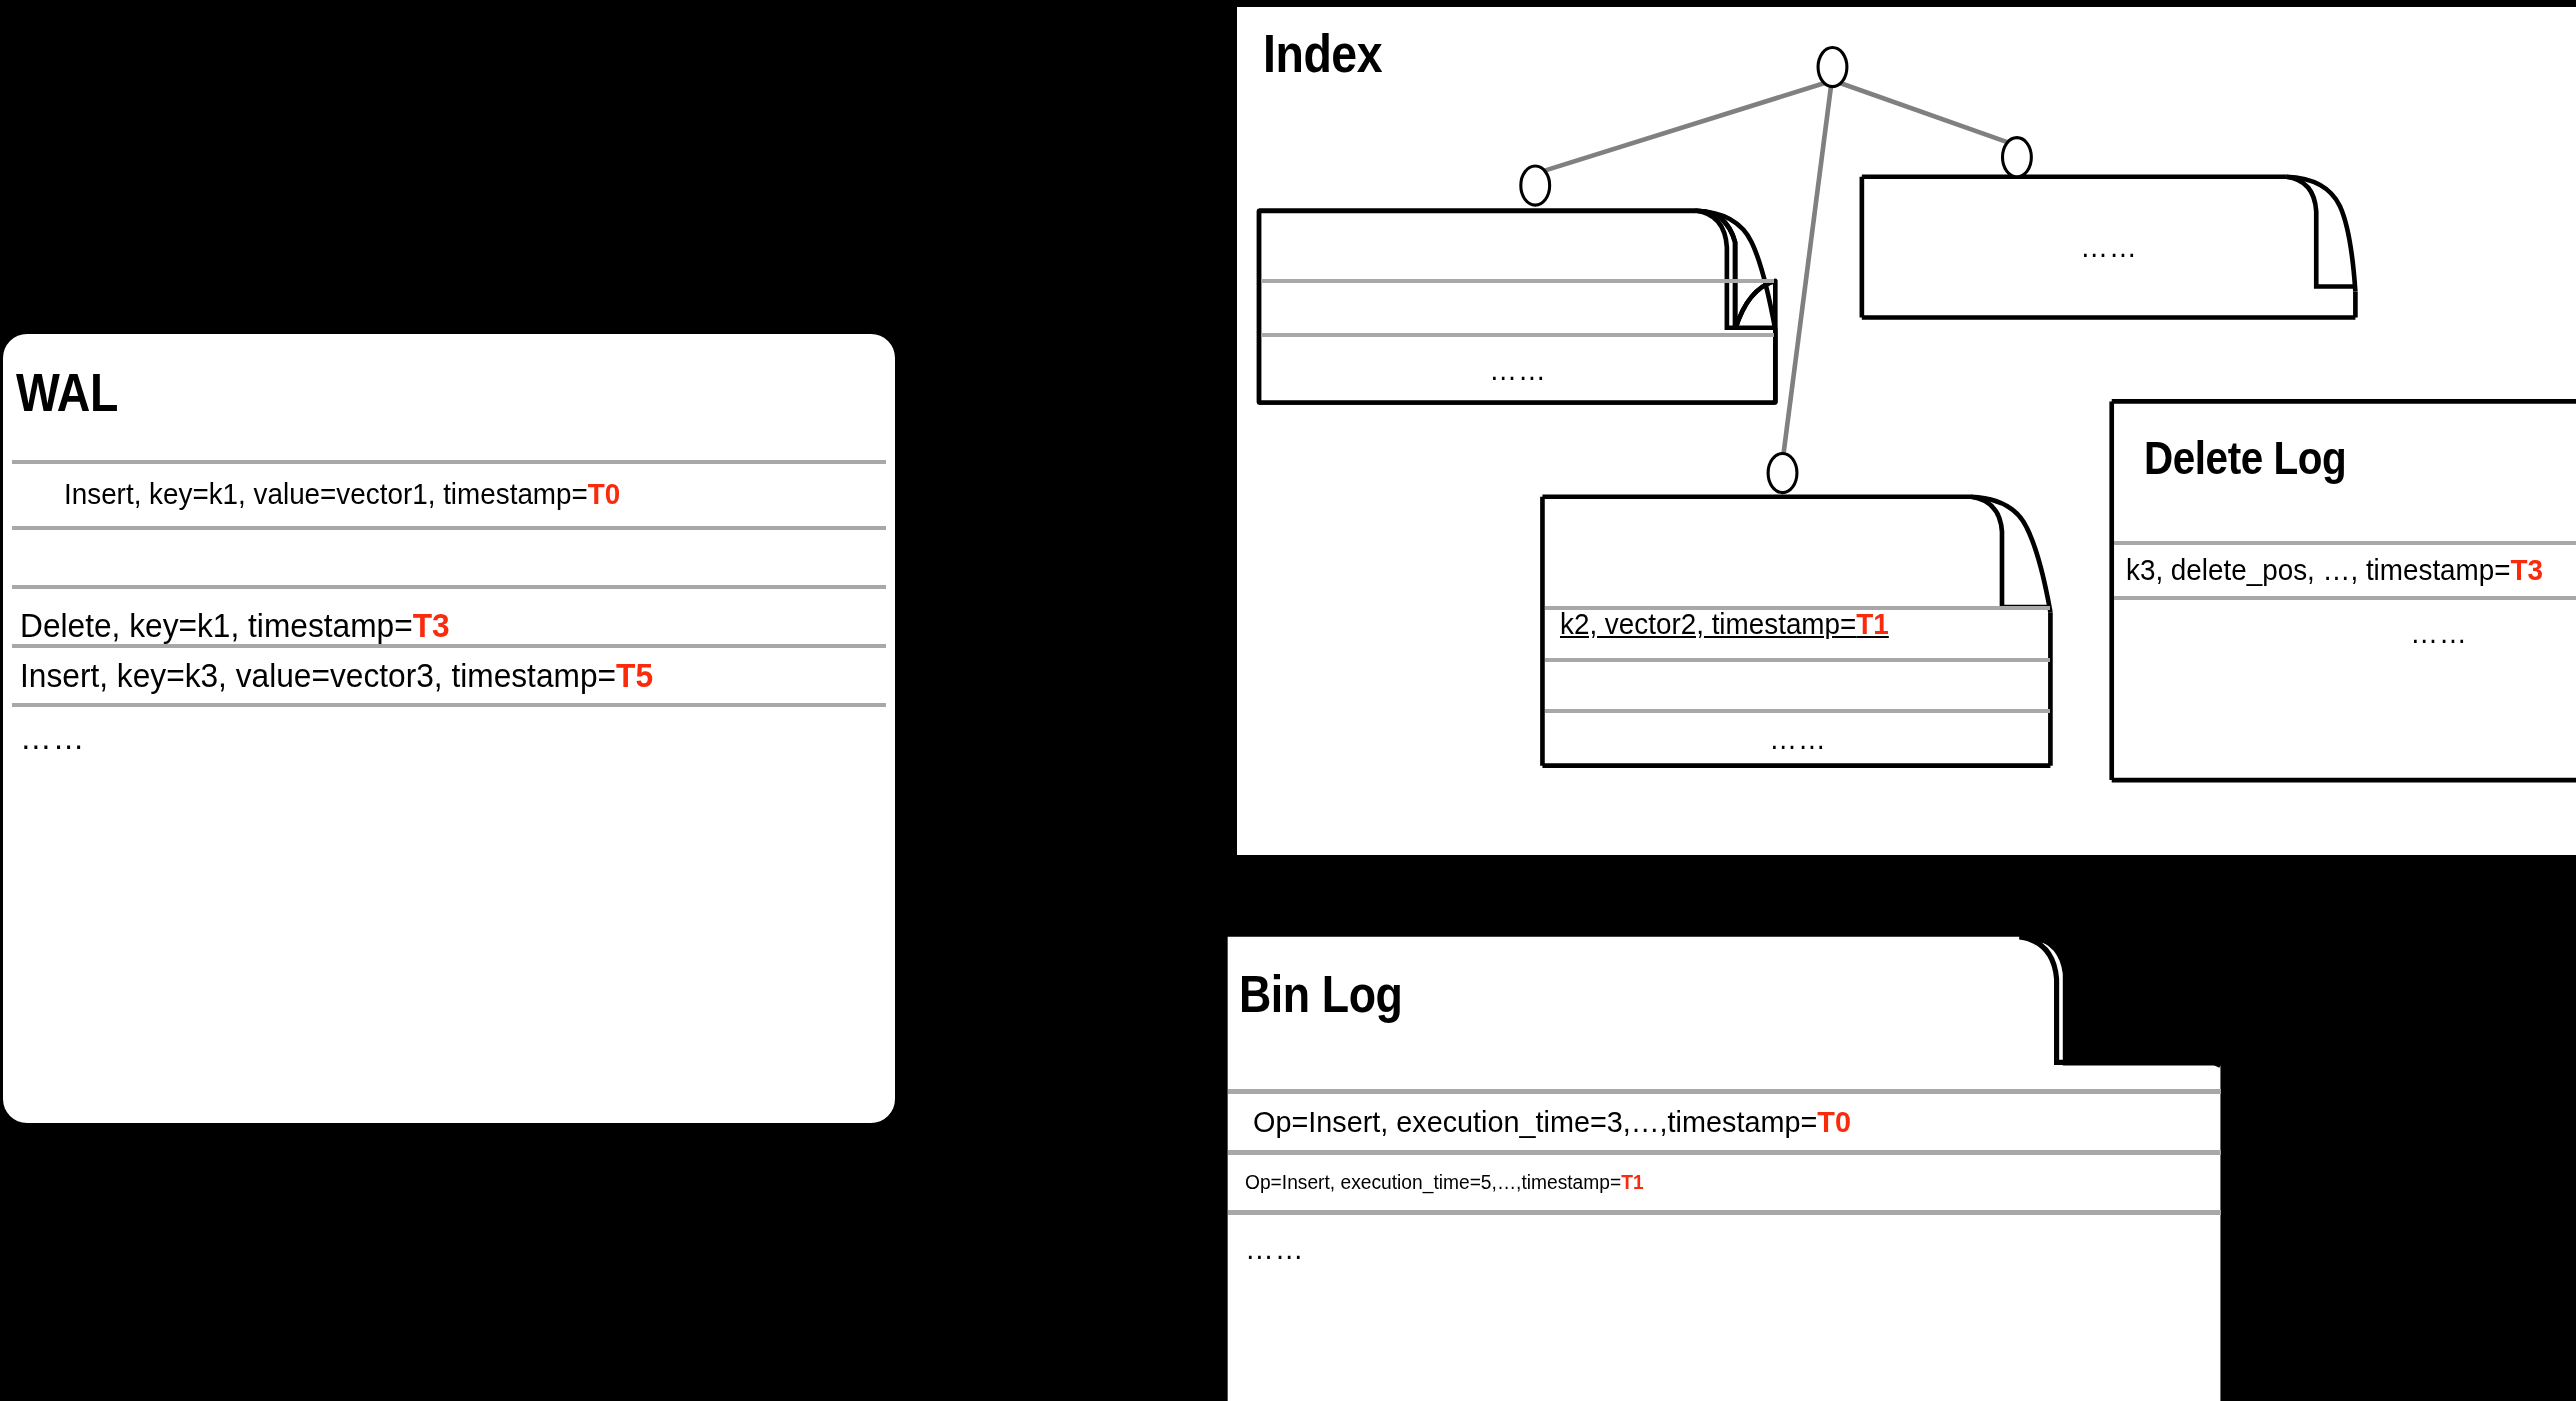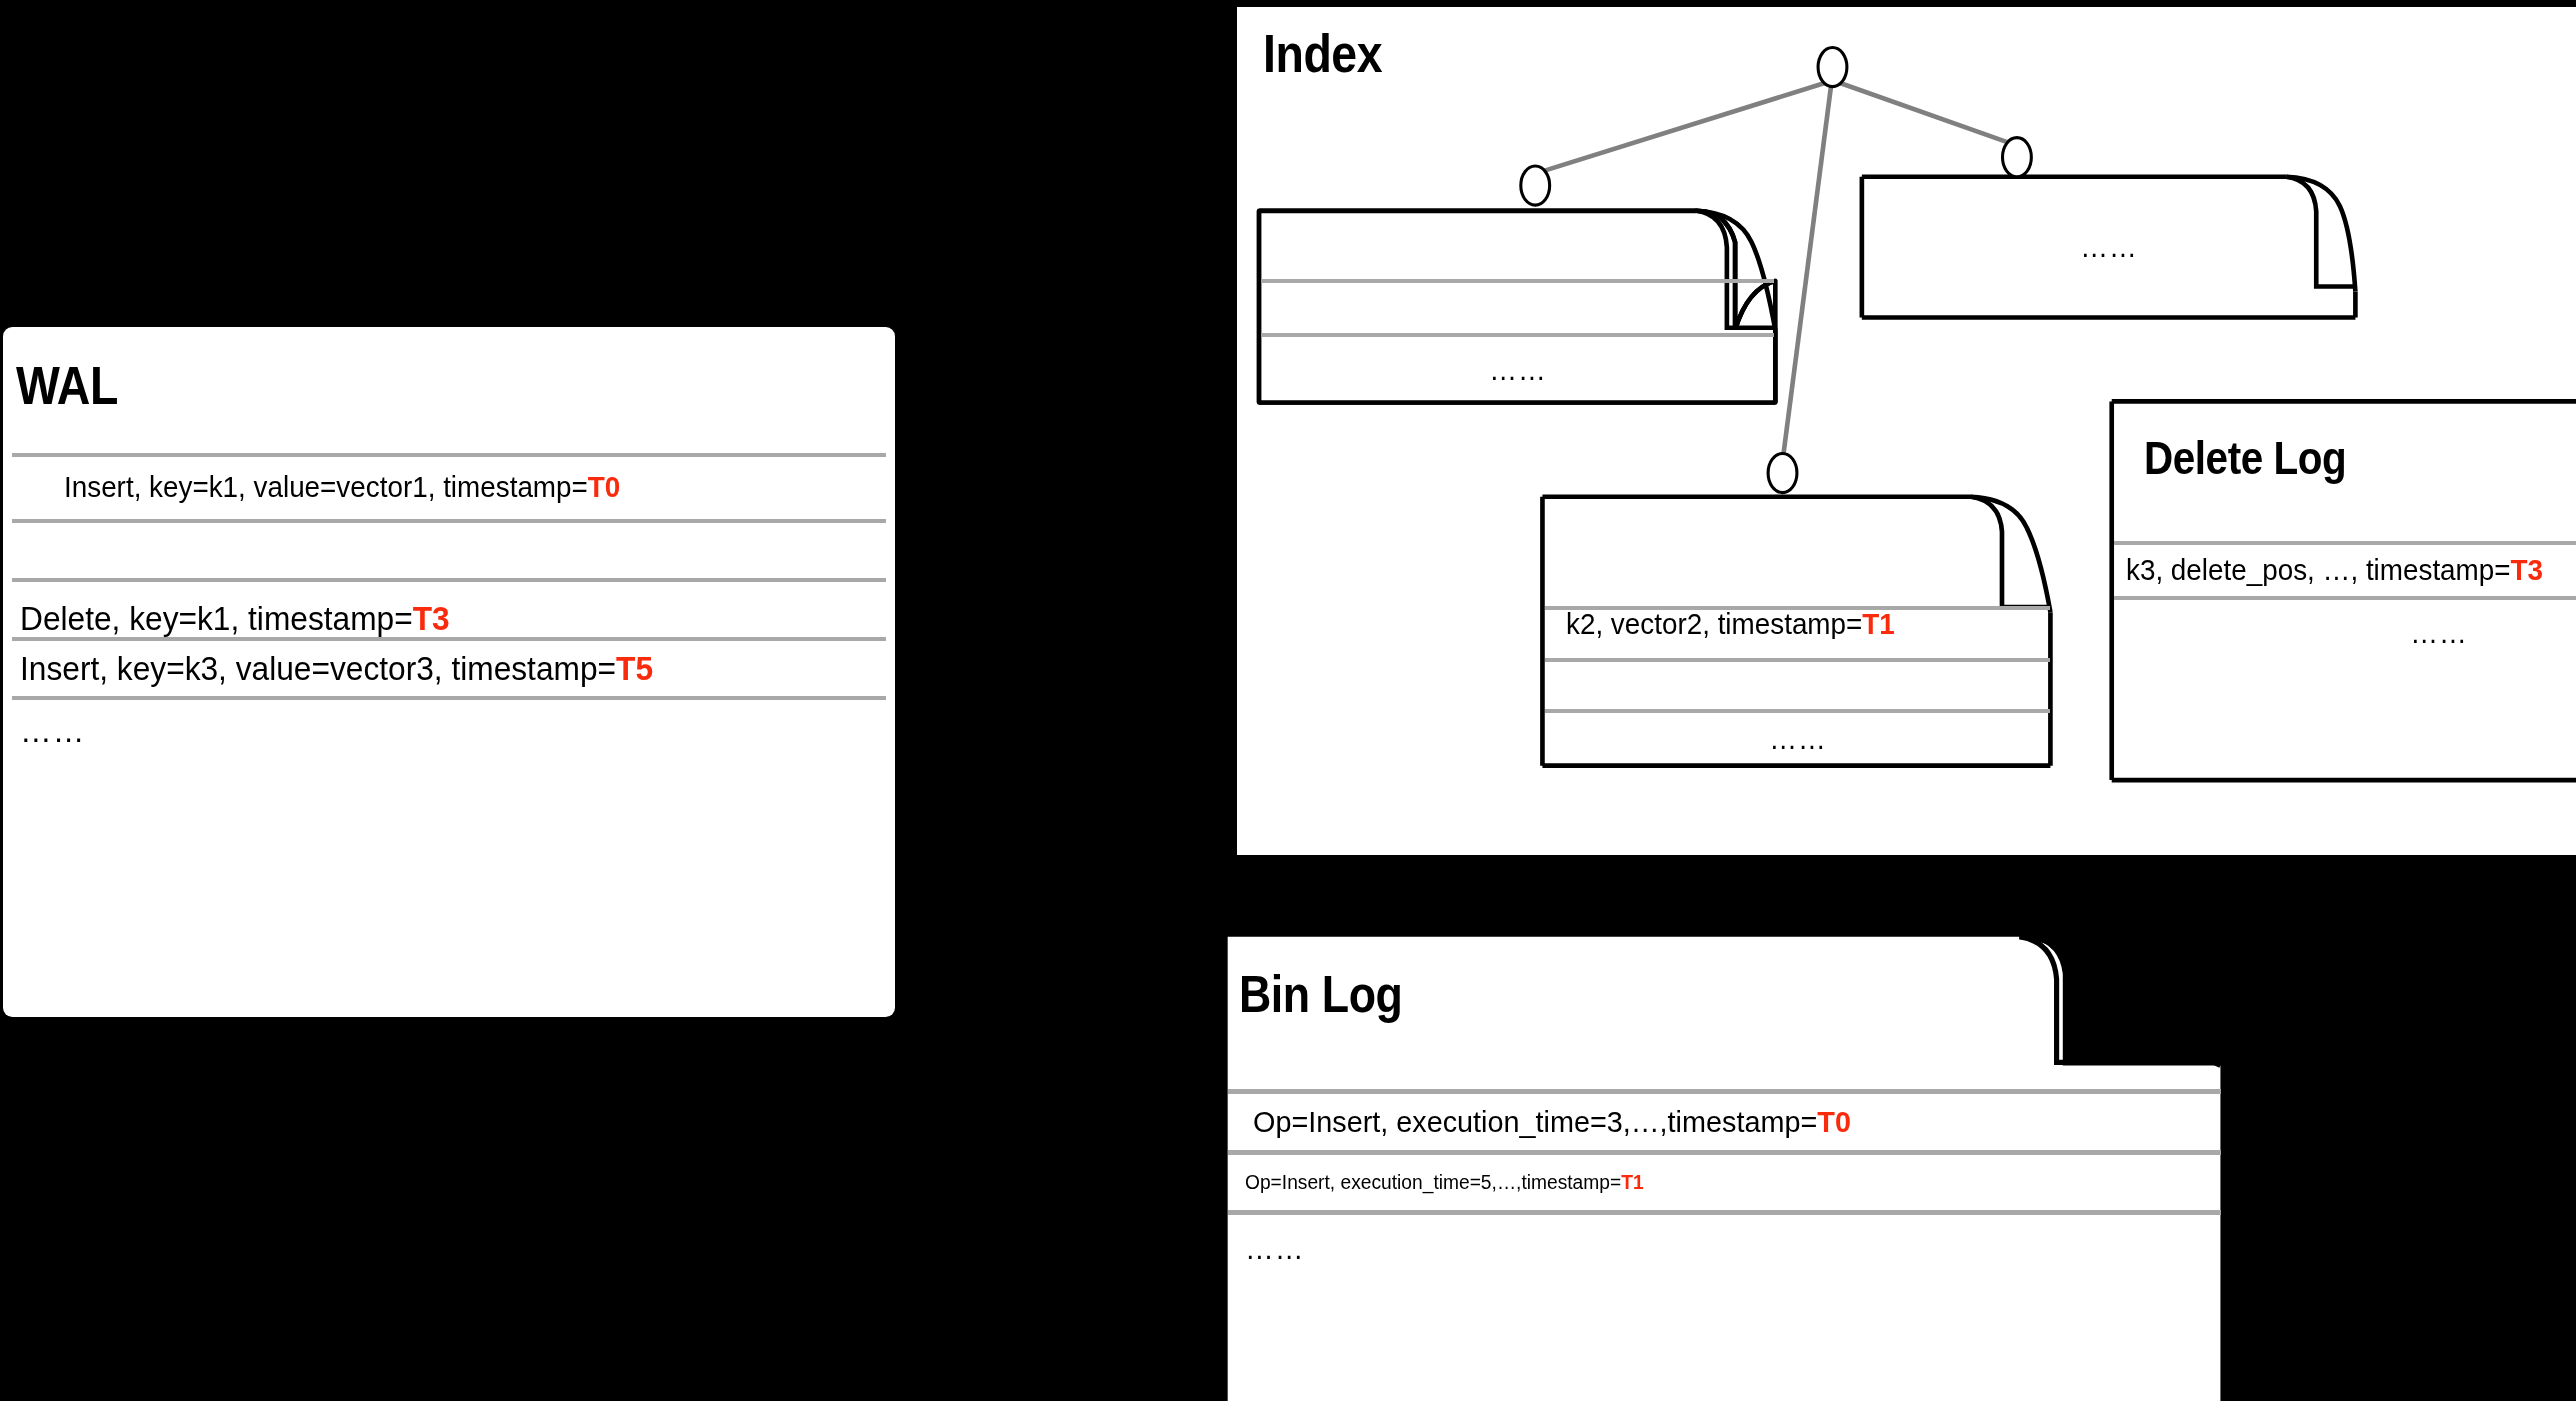--- a/index.html
+++ b/index.html
@@ -86,21 +86,21 @@
     width: 2817px;
     height: 1402px;
     pointer-events: none;
   }
 </style>
 </head>
 <body>
 
 <div id="stage">
 
-  <div class="panel panel-rounded" style="left:2.6px; top:327px; width:892px; height:690px;">
+  <div class="panel panel-rounded" style="left:2.6px; top:334px; width:892px; height:789px;border-radius:24px;">
 
     <div class="heading" style="left:13px; top:31px; font-size:54px;">WAL</div>
 
     <div class="divider" style="left:9.3px; top:126px; width:874px; height:3.6px;"></div>
     <div class="row" style="left:11.3px; top:129px; width:871px; height:62px; font-size:29px; padding-left:6.2px;margin-left:44px;">
       <span class="row-text">
         <span>Insert, key=k1, value=vector1, timestamp=</span><span class="ts">T0</span>
       </span>
     </div>
 
@@ -189,21 +189,21 @@
   </div>
 
   <div style="position:absolute; left:1862px; top:177px; width:494px; height:141px; z-index:5;">
     <div class="row row-center" style="left:0px; top:0px; width:494px; height:141px; font-size:29px;">
       <span class="row-text ellipsis">……</span>
     </div>
   </div>
 
   <div style="position:absolute; left:1543px; top:497px; width:508px; height:269px; z-index:5;">
     <div class="divider" style="left:1.5px; top:109px; width:505px; height:4.1px;"></div>
-    <div class="row" style="left:3.1px; top:113px; width:504px; height:29px; font-size:29px; padding-left:20px;">
+    <div class="row" style="left:3.1px; top:113px; width:504px; height:29px; font-size:29px; padding-left:14px;text-decoration:underline;">
       <span class="row-text">
         <span>k2, vector2, timestamp=</span><span class="ts">T1</span>
       </span>
     </div>
     <div class="divider" style="left:1.5px; top:161px; width:505px; height:4.1px;"></div>
     <div class="divider" style="left:1.5px; top:212px; width:505px; height:4.1px;"></div>
     <div class="row row-center" style="left:3.1px; top:216px; width:504px; height:52px; font-size:29px;">
       <span class="row-text ellipsis">……</span>
     </div>
   </div>

